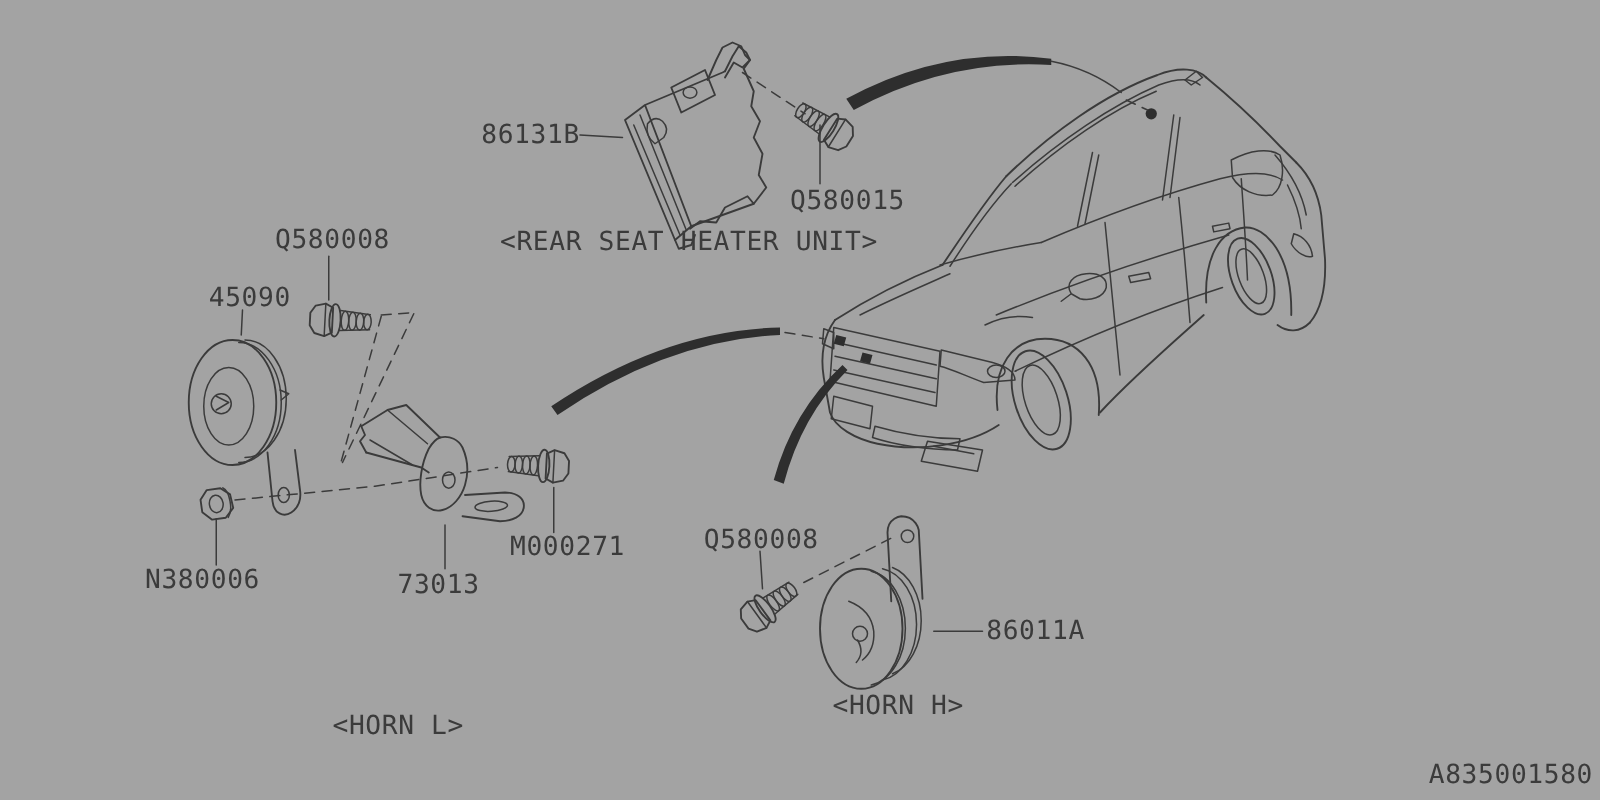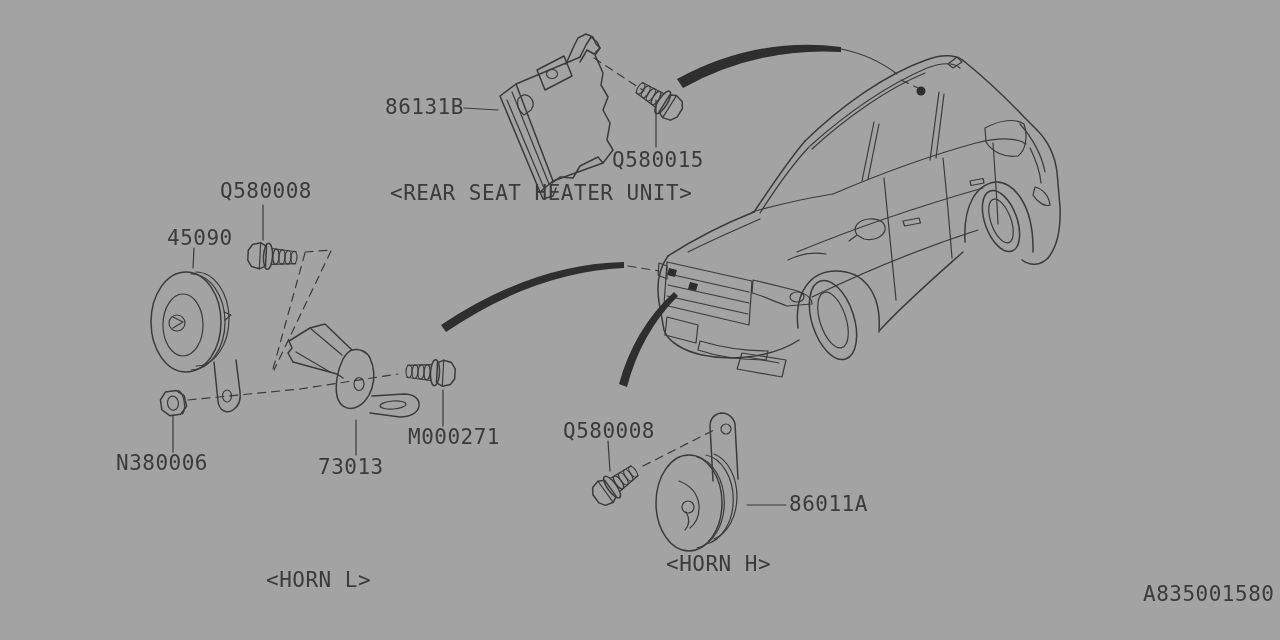--- a/index.html
+++ b/index.html
@@ -185,28 +185,28 @@
     <path class="stroke thin" d="M 679,481 Q 697,488 699,505 Q 700,520 690,528"></path>
     <path class="stroke thin" d="M 686,512 Q 692,522 685,530"></path>
     <use href="#bolt" transform="translate(608,490) rotate(-36)"></use>
     <path class="stroke thin dash" d="M 643,466 L 716,429"></path>
     <path class="stroke thin" d="M 608,441 L 610,471"></path>
     <path class="stroke thin" d="M 747,505 L 786,505"></path>
   </g>
 </svg>
 
   <div class="lbl" style="left:385px;top:97px">86131B</div>
-  <div class="lbl" style="left:612px;top:150px">Q580015</div>
-  <div class="lbl" style="left:390px;top:183px">&lt;REAR SEAT HEATER UNIT&gt;</div>
+  <div class="lbl" style="left:632px;top:150px">Q580015</div>
+  <div class="lbl" style="left:400px;top:183px">&lt;REAR SEAT HEATER UNIT&gt;</div>
 
   <div class="lbl" style="left:220px;top:181px">Q580008</div>
   <div class="lbl" style="left:167px;top:228px">45090</div>
   <div class="lbl" style="left:116px;top:453px">N380006</div>
   <div class="lbl" style="left:318px;top:457px">73013</div>
   <div class="lbl" style="left:408px;top:427px">M000271</div>
   <div class="lbl" style="left:266px;top:570px">&lt;HORN L&gt;</div>
 
   <div class="lbl" style="left:563px;top:421px">Q580008</div>
   <div class="lbl" style="left:789px;top:494px">86011A</div>
   <div class="lbl" style="left:666px;top:554px">&lt;HORN H&gt;</div>
 
-  <div class="lbl" style="left:1143px;top:584px">A835001580</div>
+  <div class="lbl" style="left:1143px;top:609px">A835001580</div>
 </div>
 
 </body></html>

